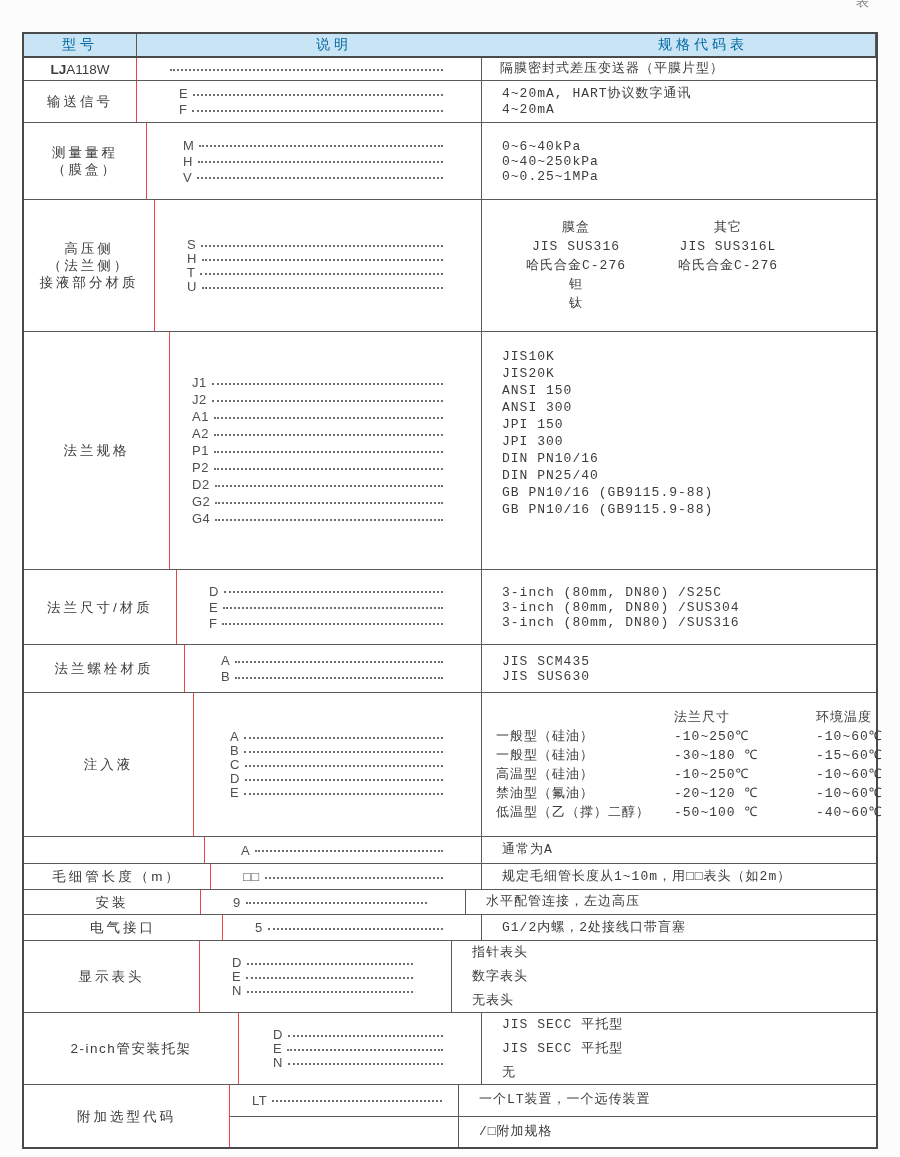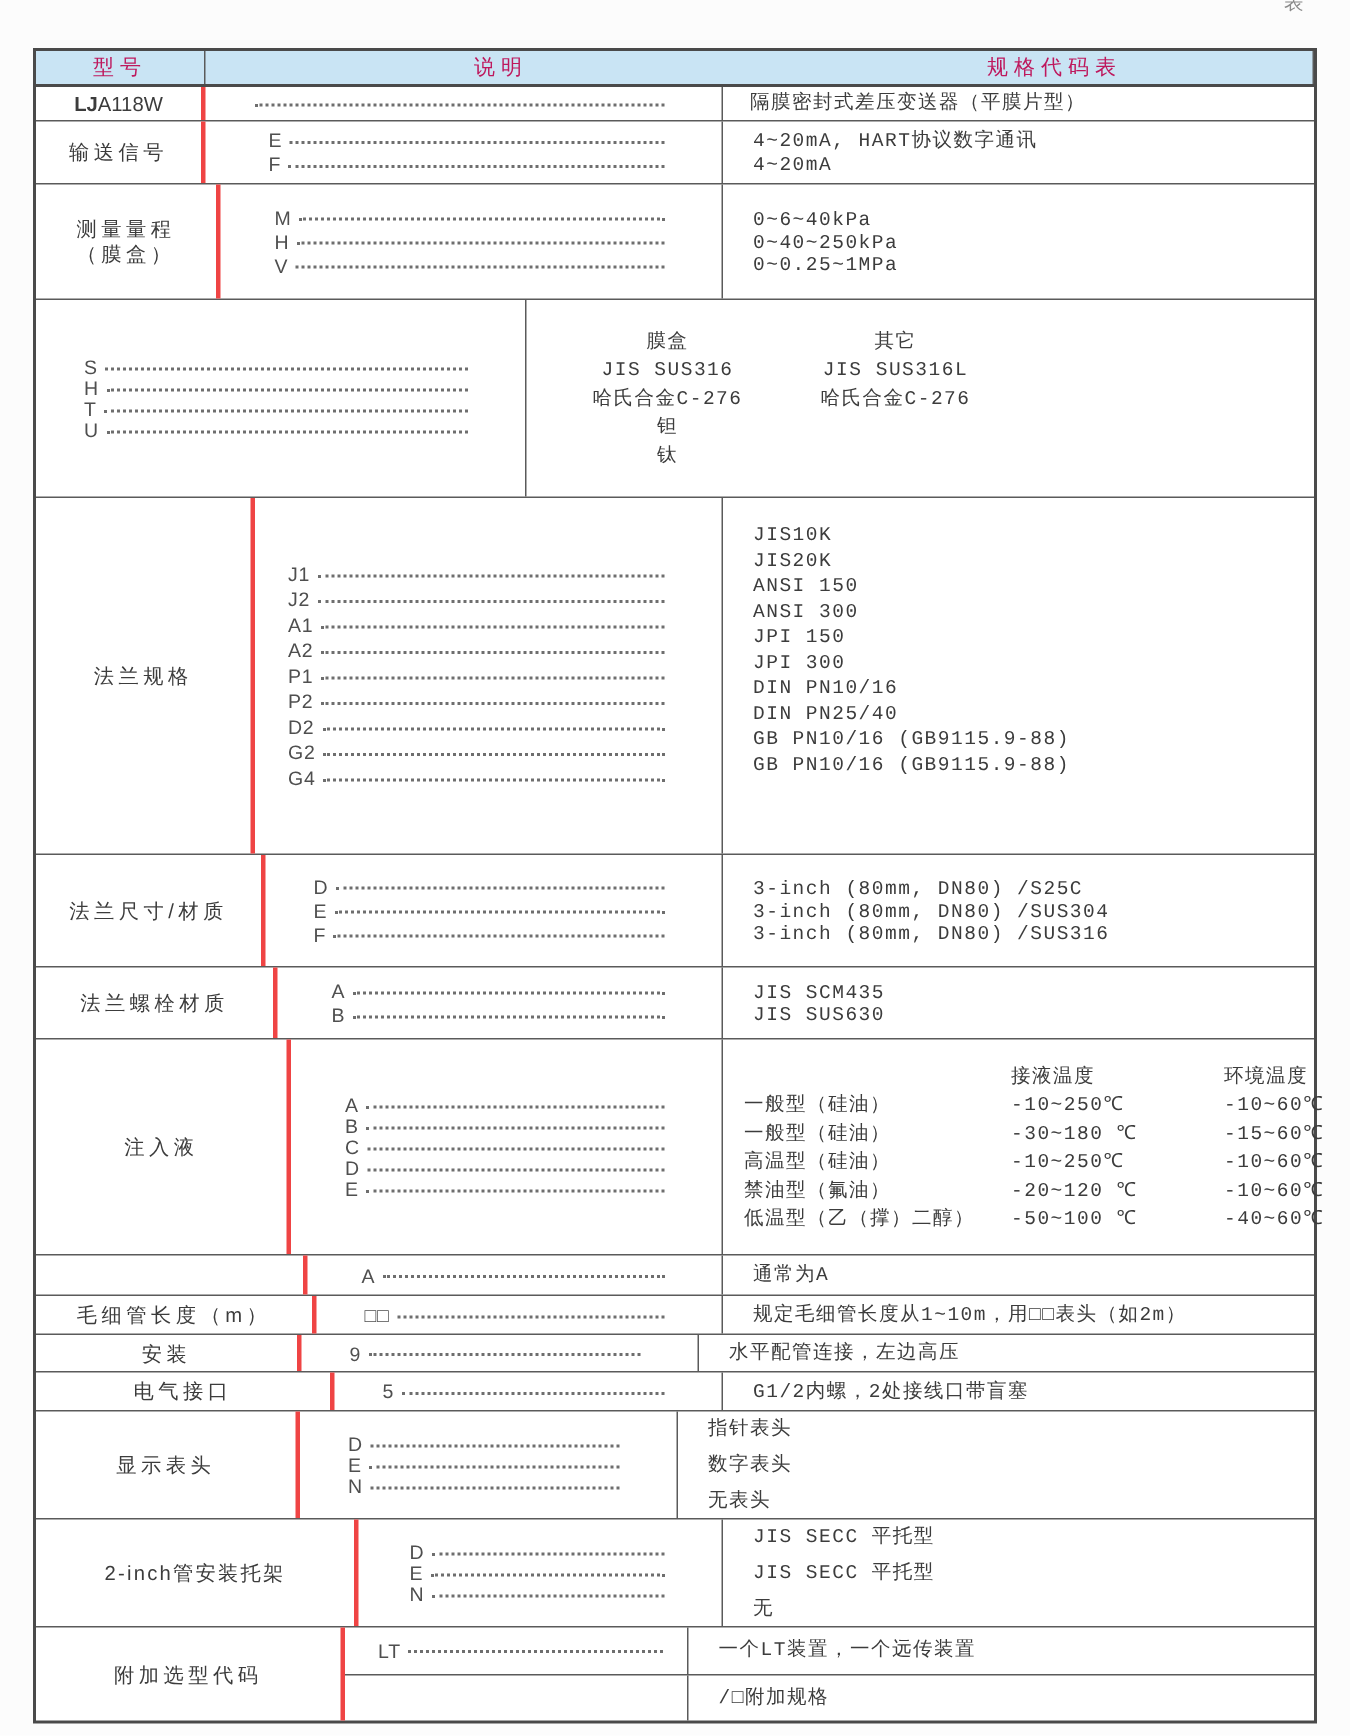--- a/index.html
+++ b/index.html
@@ -14,27 +14,27 @@
   .spec-table{
     position:absolute;left:22px;top:32px;width:856px;
     border:2px solid #4a4a4a;background:#ffffff;
     display:flex;flex-direction:column;
   }
   .row{display:flex;border-bottom:1px solid #5a5a5a;width:100%;}
   .row:last-child{border-bottom:none;}
   .hrow{background:#c9e4f4;border-bottom:2px solid #4a4a4a;}
   .cell{min-width:0;}
   .label{
-    flex-shrink:0;border-right:3px solid #ef4444;
+    flex-shrink:0;border-right:1px solid #ef4444;
     display:flex;flex-direction:column;align-items:center;justify-content:center;
     font-size:13.5px;letter-spacing:3px;line-height:17px;text-align:center;
   }
   .hcell{
     display:flex;align-items:center;justify-content:center;
-    font-size:14px;letter-spacing:4px;color:#be185d;
+    font-size:14px;letter-spacing:4px;color:#0369a1;
   }
   .hcell.b{border-right:1px solid #5a5a5a;flex-shrink:0;}
   .code{
     flex-shrink:0;border-right:1px solid #5a5a5a;
     display:flex;flex-direction:column;justify-content:center;
     padding-left:30px;color:#4f4f4f;
   }
   .code-line{display:flex;align-items:center;height:16px;}
   .tight .code-line{height:14px;}
   .wide .code-line{height:17px;}
@@ -126,20 +126,25 @@
         </div>
       </div>
     <div class="cell desc lh15">
         <div class="desc-line">0~6~40kPa</div>
         <div class="desc-line">0~40~250kPa</div>
         <div class="desc-line">0~0.25~1MPa</div>
       </div>
   </div>
 
   <div class="row" style="height:132px">
+    <div class="cell label" style="width:131px">
+        <div>高压侧</div>
+        <div>（法兰侧）</div>
+        <div>接液部分材质</div>
+      </div>
     <div class="cell code tight" style="width:327px;padding-left:32px">
         <div class="code-line">
           <span class="code-letter">S</span>
           <span class="leader"></span>
         </div>
         <div class="code-line">
           <span class="code-letter">H</span>
           <span class="leader"></span>
         </div>
         <div class="code-line">
@@ -282,21 +287,21 @@
           <span class="leader"></span>
         </div>
         <div class="code-line">
           <span class="code-letter">E</span>
           <span class="leader"></span>
         </div>
       </div>
     <div class="cell desc" style="padding-left:0">
       <div class="fill-grid">
           <div class="gcell"></div>
-          <div class="gcell">接液温度</div>
+          <div class="gcell">法兰尺寸</div>
           <div class="gcell">环境温度</div>
           <div class="gcell">一般型（硅油）</div>
           <div class="gcell">-10~250℃</div>
           <div class="gcell">-10~60℃</div>
           <div class="gcell">一般型（硅油）</div>
           <div class="gcell">-30~180 ℃</div>
           <div class="gcell">-15~60℃</div>
           <div class="gcell">高温型（硅油）</div>
           <div class="gcell">-10~250℃</div>
           <div class="gcell">-10~60℃</div>

